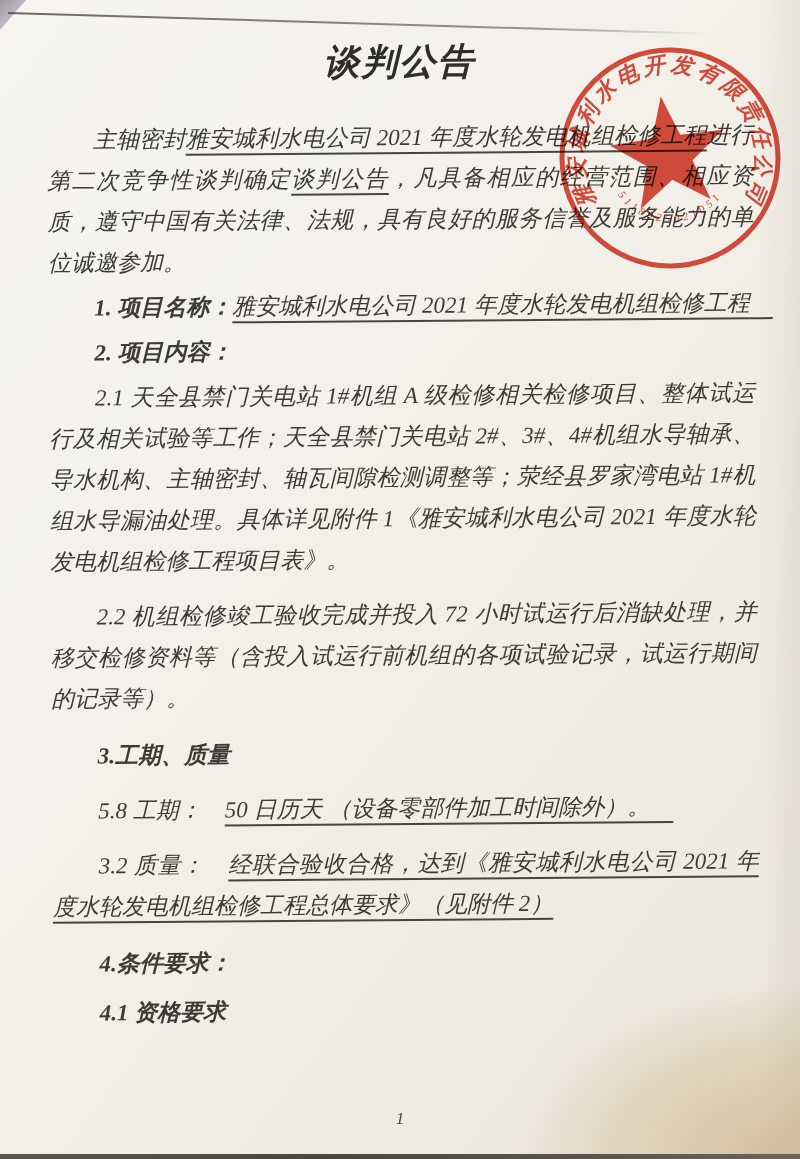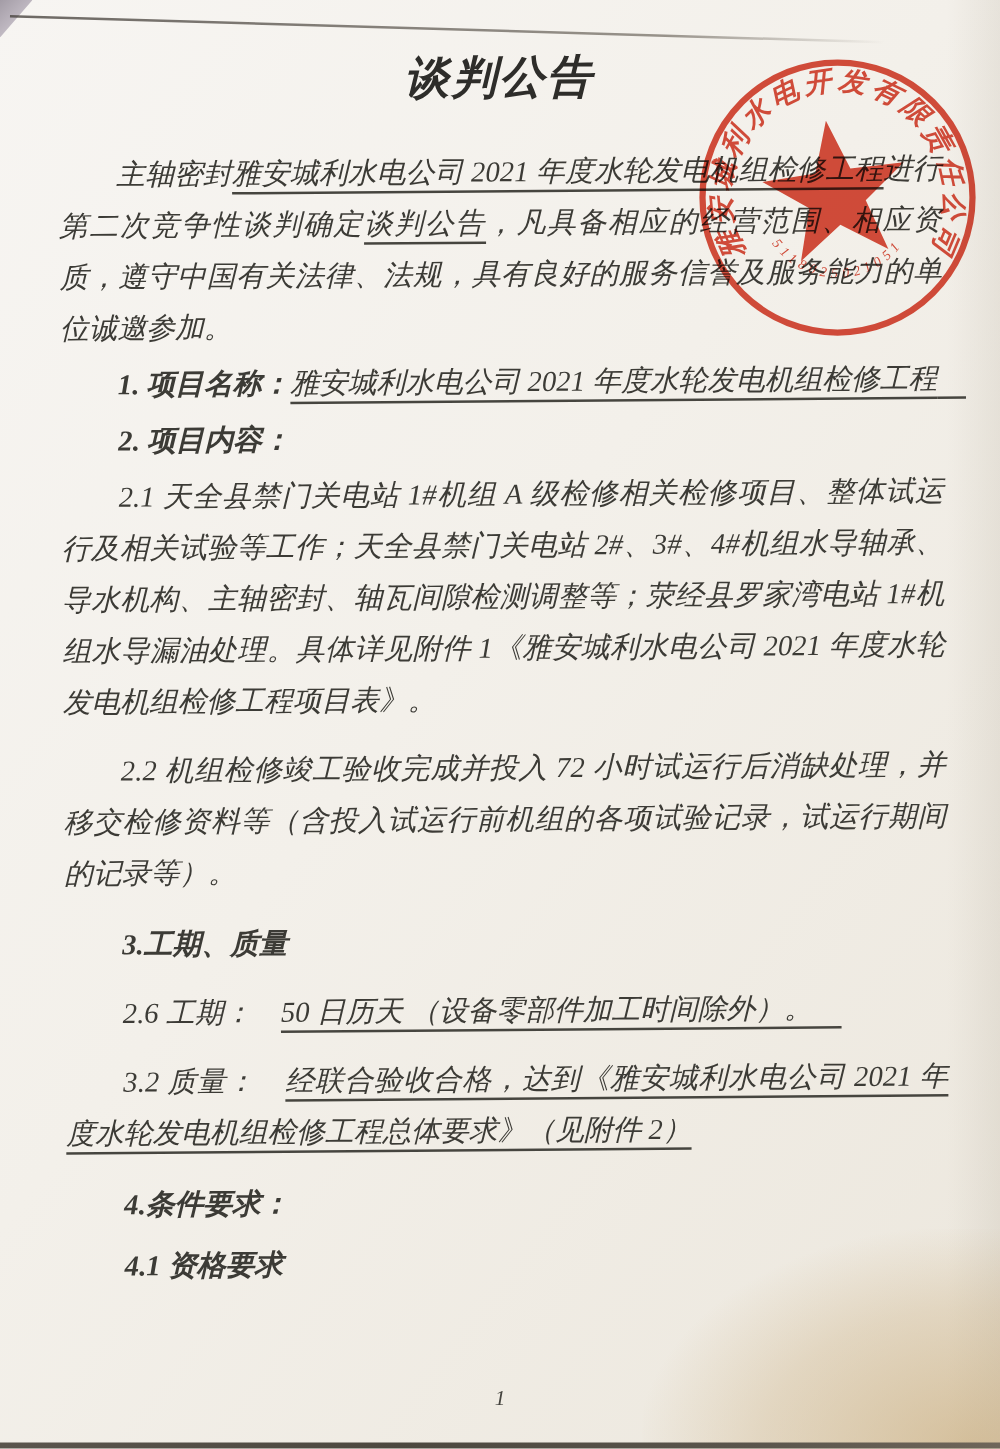--- a/index.html
+++ b/index.html
@@ -94,21 +94,21 @@
     <p class="para p-s1"><span class="bold">1. 项目名称：</span><span class="u">雅安城利水电公司 2021 年度水轮发电机组检修工程　</span></p>
 
     <p class="para h2 bold">2. 项目内容：</p>
 
     <p class="para p-21">2.1 天全县禁门关电站 1#机组 A 级检修相关检修项目、整体试运行及相关试验等工作；天全县禁门关电站 2#、3#、4#机组水导轴承、导水机构、主轴密封、轴瓦间隙检测调整等；荥经县罗家湾电站 1#机组水导漏油处理。具体详见附件 1《雅安城利水电公司 2021 年度水轮发电机组检修工程项目表》。</p>
 
     <p class="para p-22">2.2 机组检修竣工验收完成并投入 72 小时试运行后消缺处理，并移交检修资料等（含投入试运行前机组的各项试验记录，试运行期间的记录等）。</p>
 
     <p class="para h3 bold">3.工期、质量</p>
 
-    <p class="para p-31"><span>2.6 工期：　</span><span class="u">50 日历天 （设备零部件加工时间除外）。　</span></p>
+    <p class="para p-31"><span>5.8 工期：　</span><span class="u">50 日历天 （设备零部件加工时间除外）。　</span></p>
 
     <p class="para p-32"><span>3.2 质量：　</span><span class="u">经联合验收合格，达到《雅安城利水电公司 2021 年度水轮发电机组检修工程总体要求》（见附件 2）</span></p>
 
     <p class="para h4 bold">4.条件要求：</p>
 
     <p class="para h41 bold">4.1 资格要求</p>
 
   </div>
 
   <svg class="stamp" viewBox="0 0 240 240" xmlns="http://www.w3.org/2000/svg">

